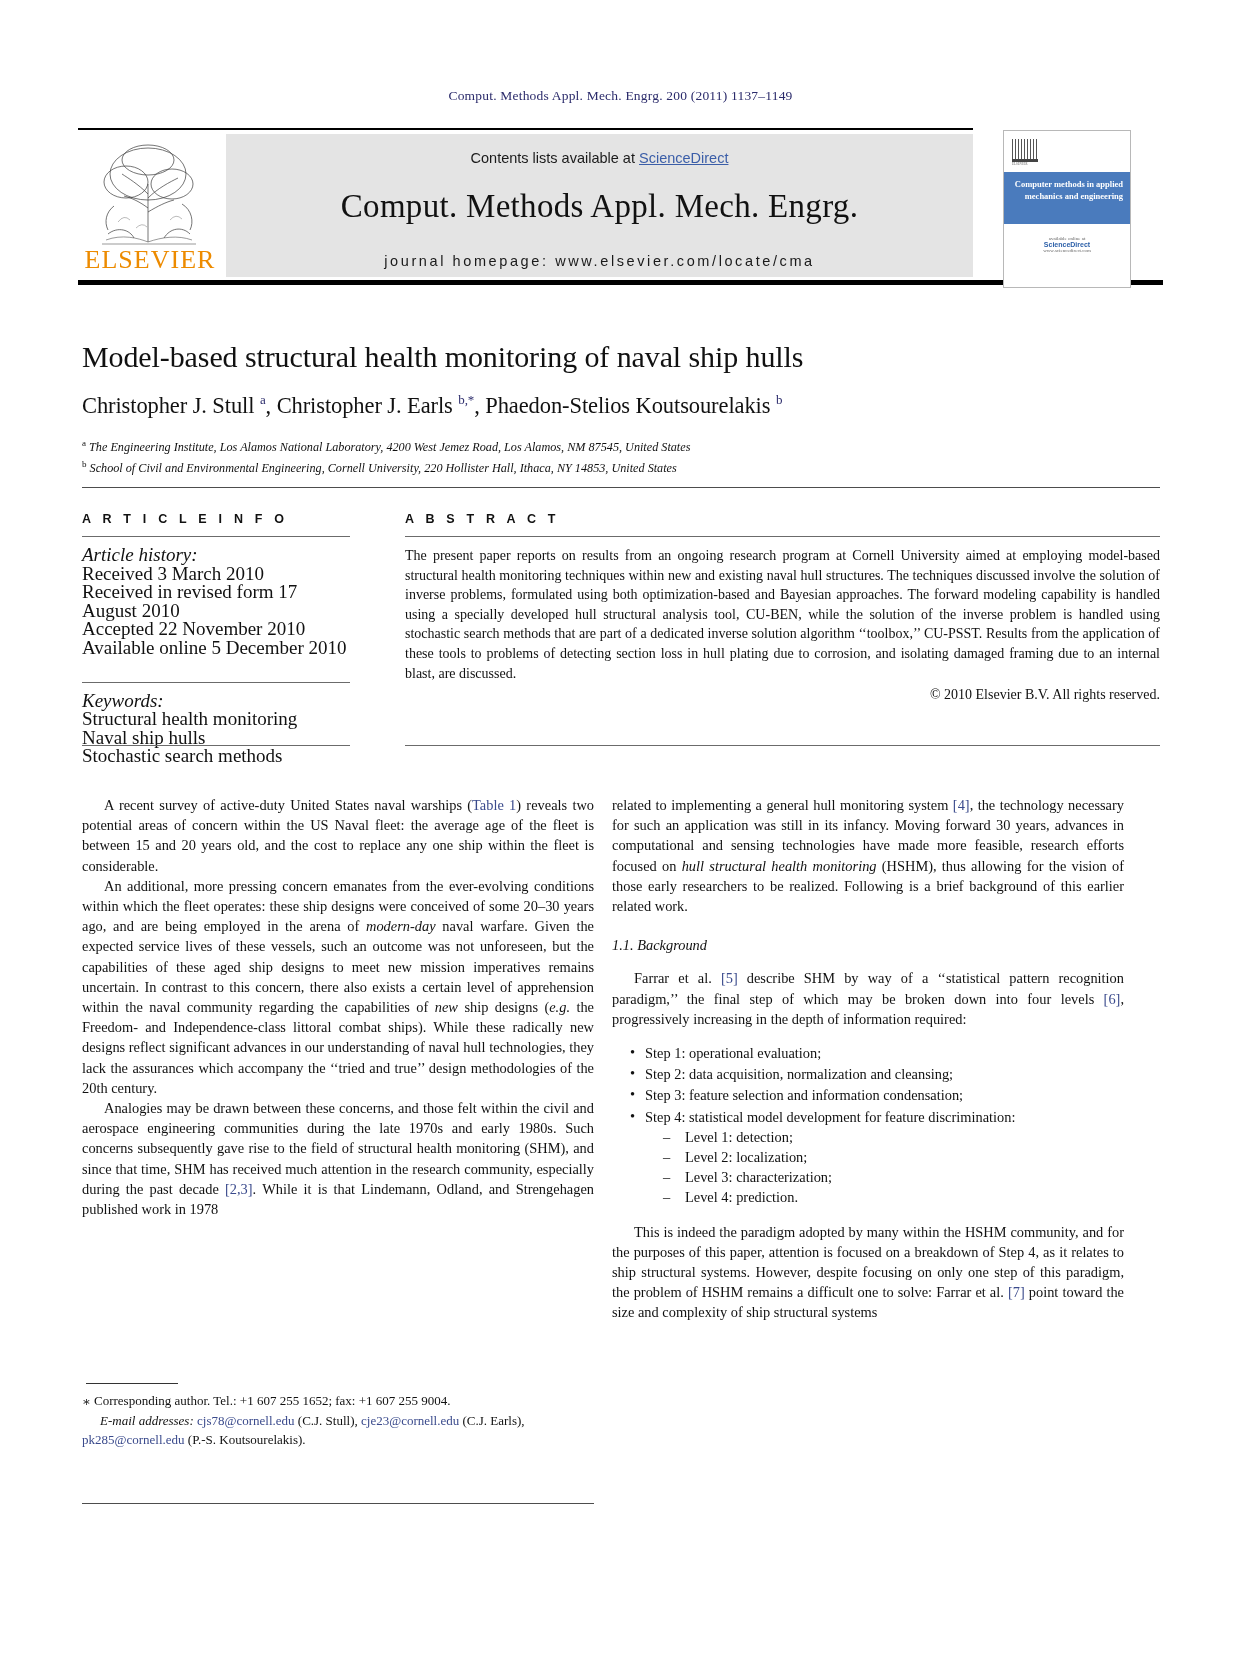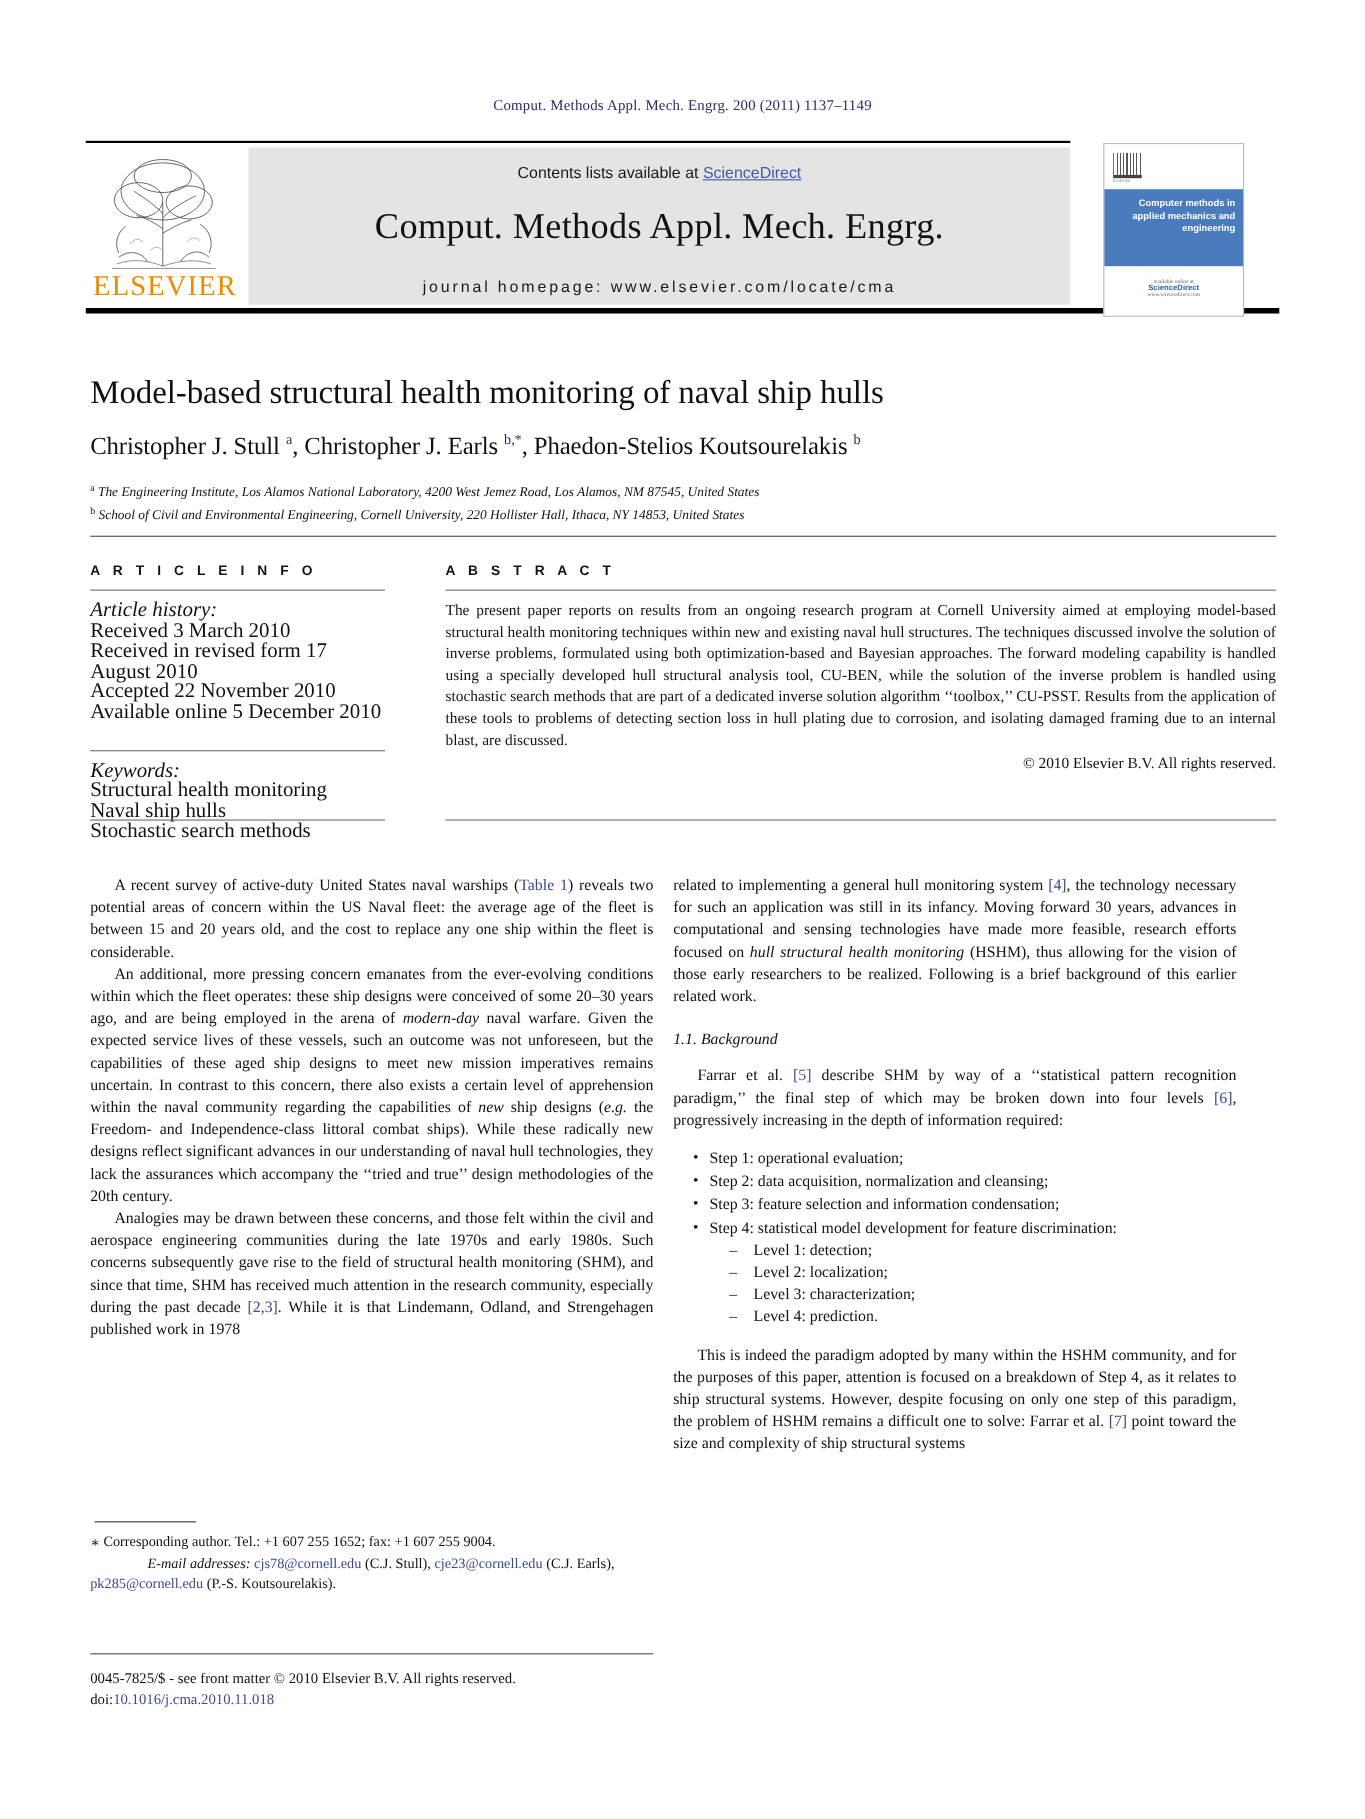--- a/index.html
+++ b/index.html
@@ -118,27 +118,27 @@
   .cover-logo-cap {
     font-size: 3px;
     margin-left: 8px;
     color: #555;
     letter-spacing: .2px;
   }
   .cover-blue {
     margin-top: 6px;
     background: #4a7bbd;
     color: #fff;
-    font-family: Liberation Sans, sans-serif;
+    font-family: Liberation Serif, serif;
     font-size: 8.5px;
     font-weight: bold;
     line-height: 11.5px;
     text-align: right;
     padding: 7px 7px 8px 5px;
-    height: 70px;
+    height: 52px;
     box-sizing: border-box;
   }
   .cover-foot {
     margin-top: 12px;
     text-align: center;
     font-size: 5px;
     color: #666;
     line-height: 6px;
   }
   .cover-sd {
@@ -353,21 +353,21 @@
   }
   .footnotes .star-line .star {
     position: absolute;
     left: 0;
     top: 1px;
   }
   .footnotes .mail {
     margin-top: 2px;
     text-indent: 18px;
   }
-  .footnotes .it { font-style: italic; margin-left: 34px; }
+  .footnotes .it { font-style: italic; }
   .footnotes a.mailto { color: #3a4a8c; text-decoration: none; }
   .bottom-rule {
     position: absolute;
     left: 82px;
     top: 1503px;
     width: 512px;
     height: 1px;
     background: #4d4d4d;
   }
   .imprint {
@@ -519,18 +519,14 @@
     <p class="para"><span>This is indeed the paradigm adopted by many within the HSHM community, and for the purposes of this paper, attention is focused on a breakdown of Step 4, as it relates to ship structural systems. However, despite focusing on only one step of this paradigm, the problem of HSHM remains a difficult one to solve: Farrar et al. </span><a class="ref" href="#">[7]</a><span> point toward the size and complexity of ship structural systems</span></p>
   </div>
 
   <div class="foot-rule"></div>
   <div class="footnotes">
     <div class="star-line"><span class="star">∗</span><span>Corresponding author. Tel.: +1 607 255 1652; fax: +1 607 255 9004.</span></div>
     <div class="mail"><span class="it">E-mail addresses:</span> <a class="mailto" href="#">cjs78@cornell.edu</a> <span>(C.J. Stull),</span> <a class="mailto" href="#">cje23@cornell.edu</a> <span>(C.J. Earls),</span> <a class="mailto" href="#">pk285@cornell.edu</a> <span>(P.-S. Koutsourelakis).</span></div>
   </div>
 
   <div class="bottom-rule"></div>
-  <div class="imprint">
-    <div>0045-7825/$ - see front matter © 2010 Elsevier B.V. All rights reserved.</div>
-    <div><span>doi:</span><a class="doi-link" href="#">10.1016/j.cma.2010.11.018</a></div>
-  </div>
 
 </div>
 
 </body></html>

